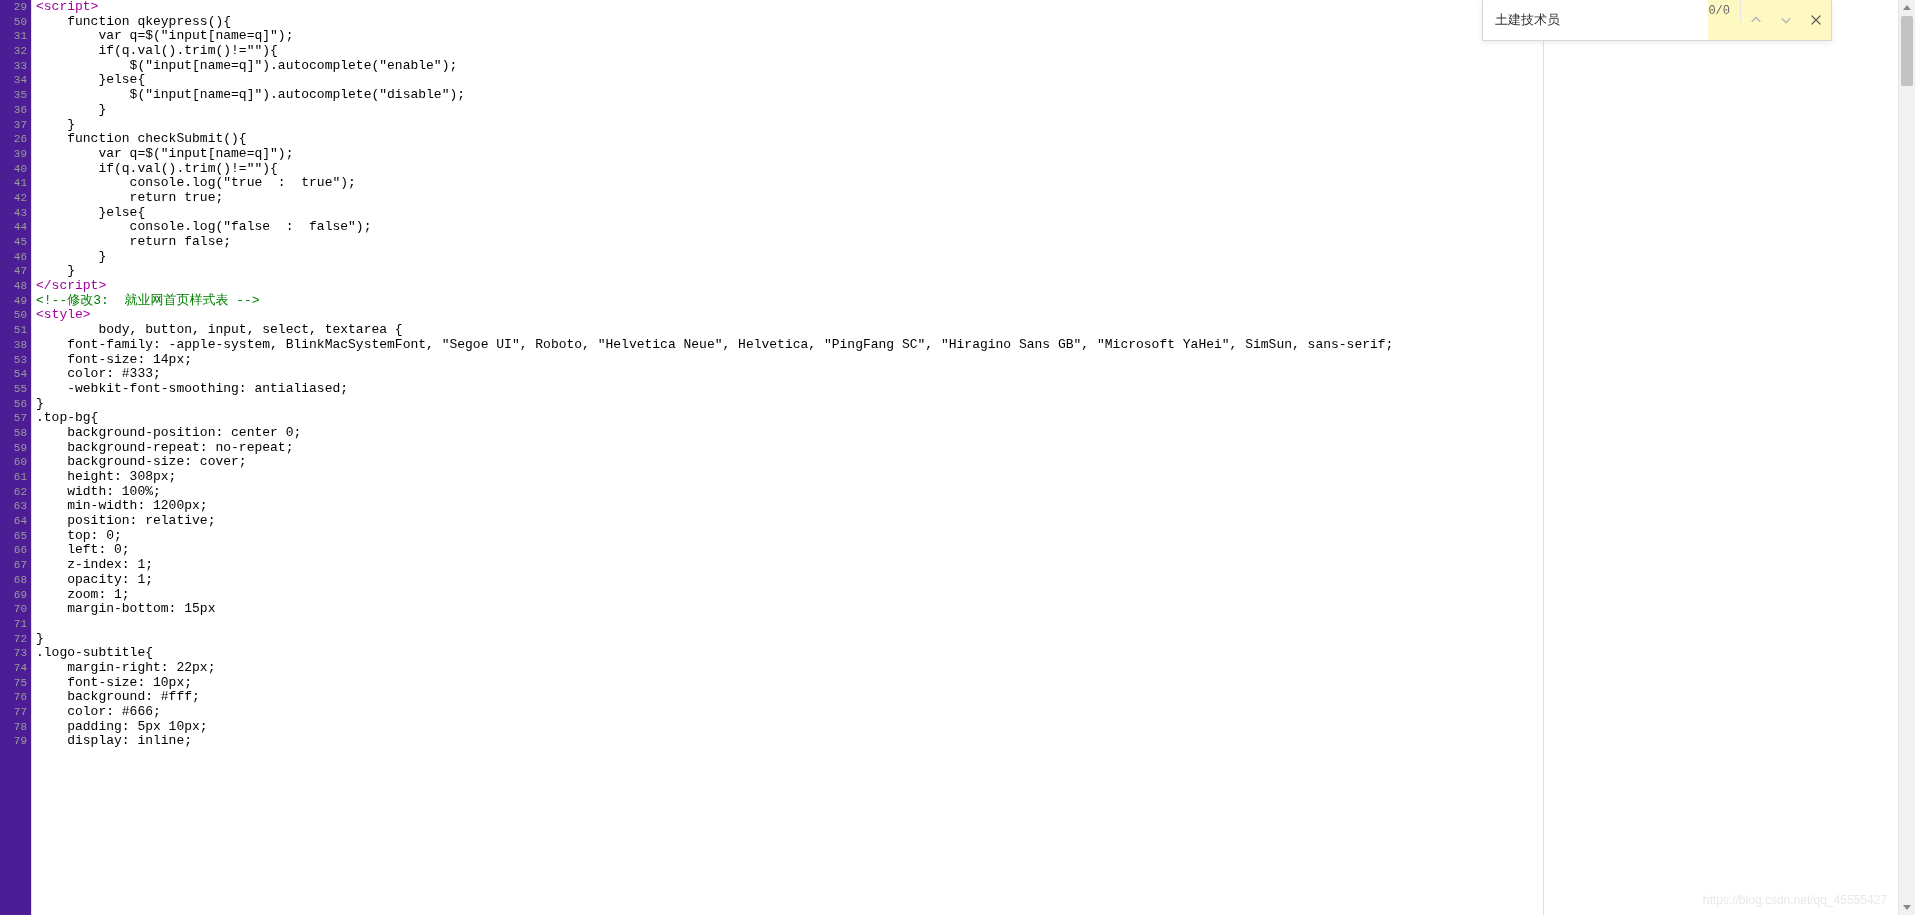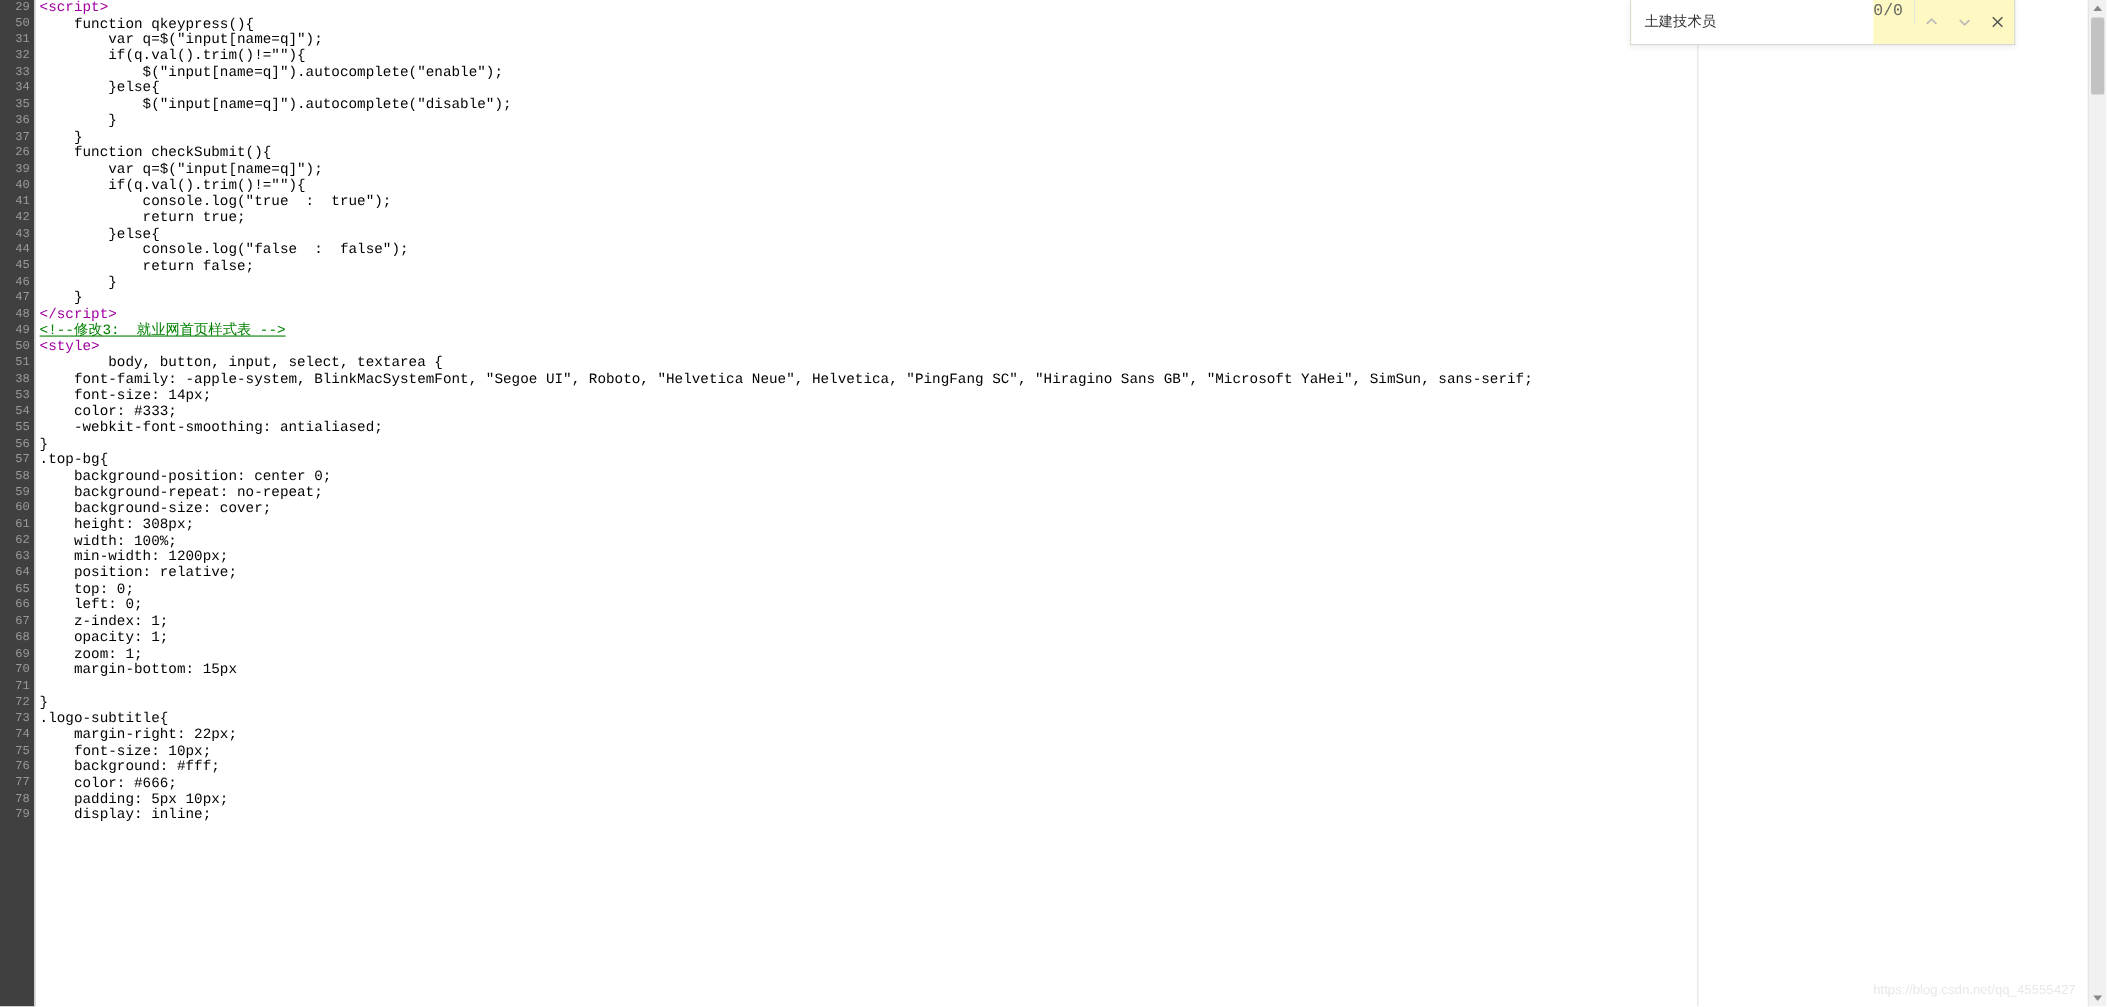--- a/index.html
+++ b/index.html
@@ -20,32 +20,32 @@
   }
   .gutter{
     width:27px;
     text-align:right;
     padding-right:4px;
     color:#9a9a9a;
     font-size:11px;
     line-height:14.7px;
     user-select:none;
     border-right:1px solid #e0e0e0;
-    background:#404040;
+    background:#4c1d95;
   }
   .code{
     flex:1;
     padding-left:4px;
     white-space:pre;
     line-height:14.7px;
     font-size:13px;
     font-family:Consolas,"Courier New",monospace;
   }
   .line{height:14.7px;} 
-  .comment{color:#3c8a3c;color:#008000;text-decoration:underline;}
+  .comment{color:#3c8a3c;color:#008000;}
   .plain{color:#000;margin-top:36px;}
   .mag{color:#a000a0;text-align:center;} 
 
   
   .findbar{
     position:absolute;
     top:0px;
     right:83px;
     width:348px;
     height:40px;
@@ -61,21 +61,21 @@
     flex:1;
     border:none;
     outline:none;
     font-size:13px;
     font-family:"Microsoft YaHei",Arial,sans-serif;
     padding:0 12px;
     height:100%;
     color:#333;
   }
   .find-count{
-    font-size:15px;
+    font-size:12px;
     color:#666;
     padding-right:10px;
     border-right:1px solid #e6e6e6;
     height:22px;
     line-height:22px;
   }
   .find-btn{
     width:30px;
     height:100%;
     display:flex;

